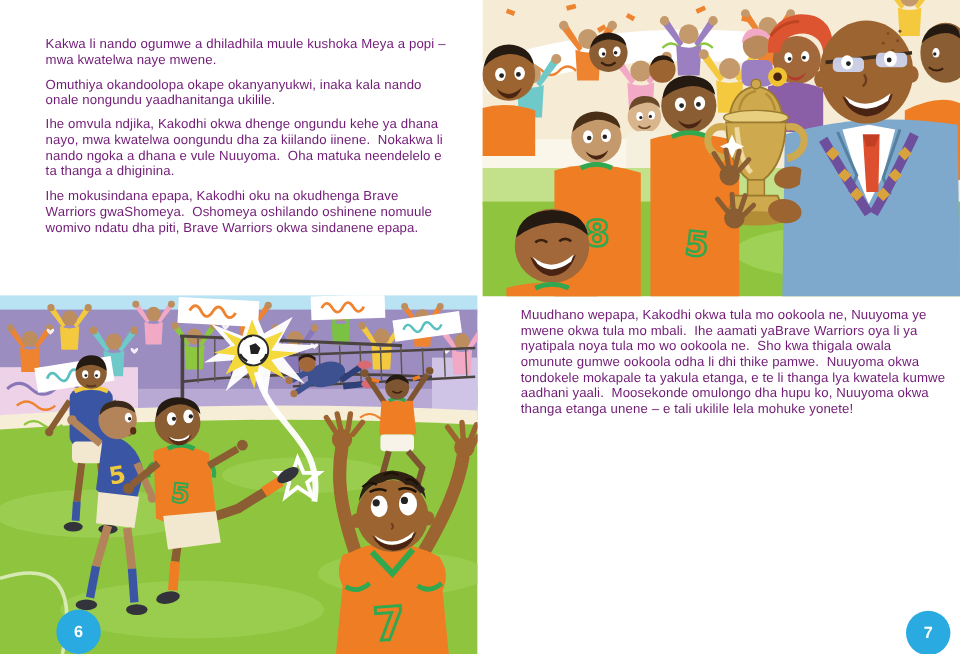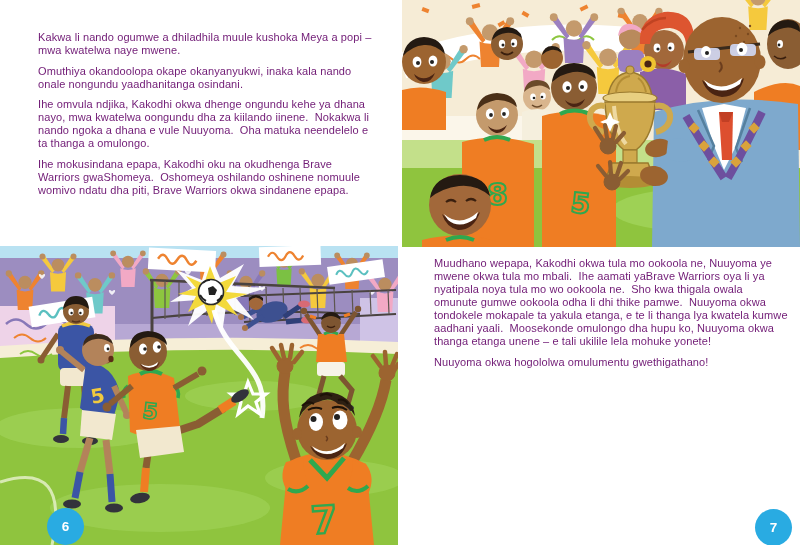--- a/index.html
+++ b/index.html
@@ -25,28 +25,27 @@
   }
   #dot-6{left:47px;top:508px;}
   #dot-7{left:755px;top:509px;}
   svg text.num{font-family:"DejaVu Sans",sans-serif;font-weight:bold;}
 </style>
 </head>
 <body>
 
 <div id="left-text" class="textblock">
   <p>Kakwa li nando ogumwe a dhiladhila muule kushoka Meya a popi – mwa kwatelwa naye mwene.</p>
-  <p>Omuthiya okandoolopa okape okanyanyukwi, inaka kala nando onale nongundu yaadhanitanga osindani.</p>
-  <p>Ihe omvula ndjika, Kakodhi okwa dhenge ongundu kehe ya dhana nayo, mwa kwatelwa oongundu dha za kiilando iinene.  Nokakwa li nando ngoka a dhana e vule Nuuyoma.  Oha matuka neendelelo e ta thanga a omulongo.</p>
+  <p>Omuthiya okandoolopa okape okanyanyukwi, inaka kala nando onale nongundu yaadhanitanga ukilile.</p>
+  <p>Ihe omvula ndjika, Kakodhi okwa dhenge ongundu kehe ya dhana nayo, mwa kwatelwa oongundu dha za kiilando iinene.  Nokakwa li nando ngoka a dhana e vule Nuuyoma.  Oha matuka neendelelo e ta thanga a dhiginina.</p>
   <p>Ihe mokusindana epapa, Kakodhi oku na okudhenga Brave Warriors gwaShomeya.  Oshomeya oshilando oshinene nomuule womivo ndatu dha piti, Brave Warriors okwa sindanene epapa.</p>
 </div>
 
 <div id="right-text" class="textblock">
   <p>Muudhano wepapa, Kakodhi okwa tula mo ookoola ne, Nuuyoma ye mwene okwa tula mo mbali.  Ihe aamati yaBrave Warriors oya li ya nyatipala noya tula mo wo ookoola ne.  Sho kwa thigala owala omunute gumwe ookoola odha li dhi thike pamwe.  Nuuyoma okwa tondokele mokapale ta yakula etanga, e te li thanga lya kwatela kumwe aadhani yaali.  Moosekonde omulongo dha hupu ko, Nuuyoma okwa thanga etanga unene – e tali ukilile lela mohuke yonete!</p>
-  <p>Nuuyoma okwa hogololwa omulumentu gwethigathano!</p>
 </div>
 
 <svg id="illus-left" class="illus" width="398" height="299" viewBox="0 0 398 299">
   <defs>
     <g id="fan">
       <path d="M-7,-7 Q0,-4 7,-7 L6,10 L-6,10 Z"></path>
       <path d="M-5,-6 L-15,-19 L-12,-22 L-3,-8 Z"></path>
       <path d="M5,-6 L15,-19 L12,-22 L3,-8 Z"></path>
       <circle cx="0" cy="-13" r="5.5" fill="#bb8d5f"></circle>
       <circle cx="-13.5" cy="-20.5" r="2.6" fill="#bb8d5f"></circle>

